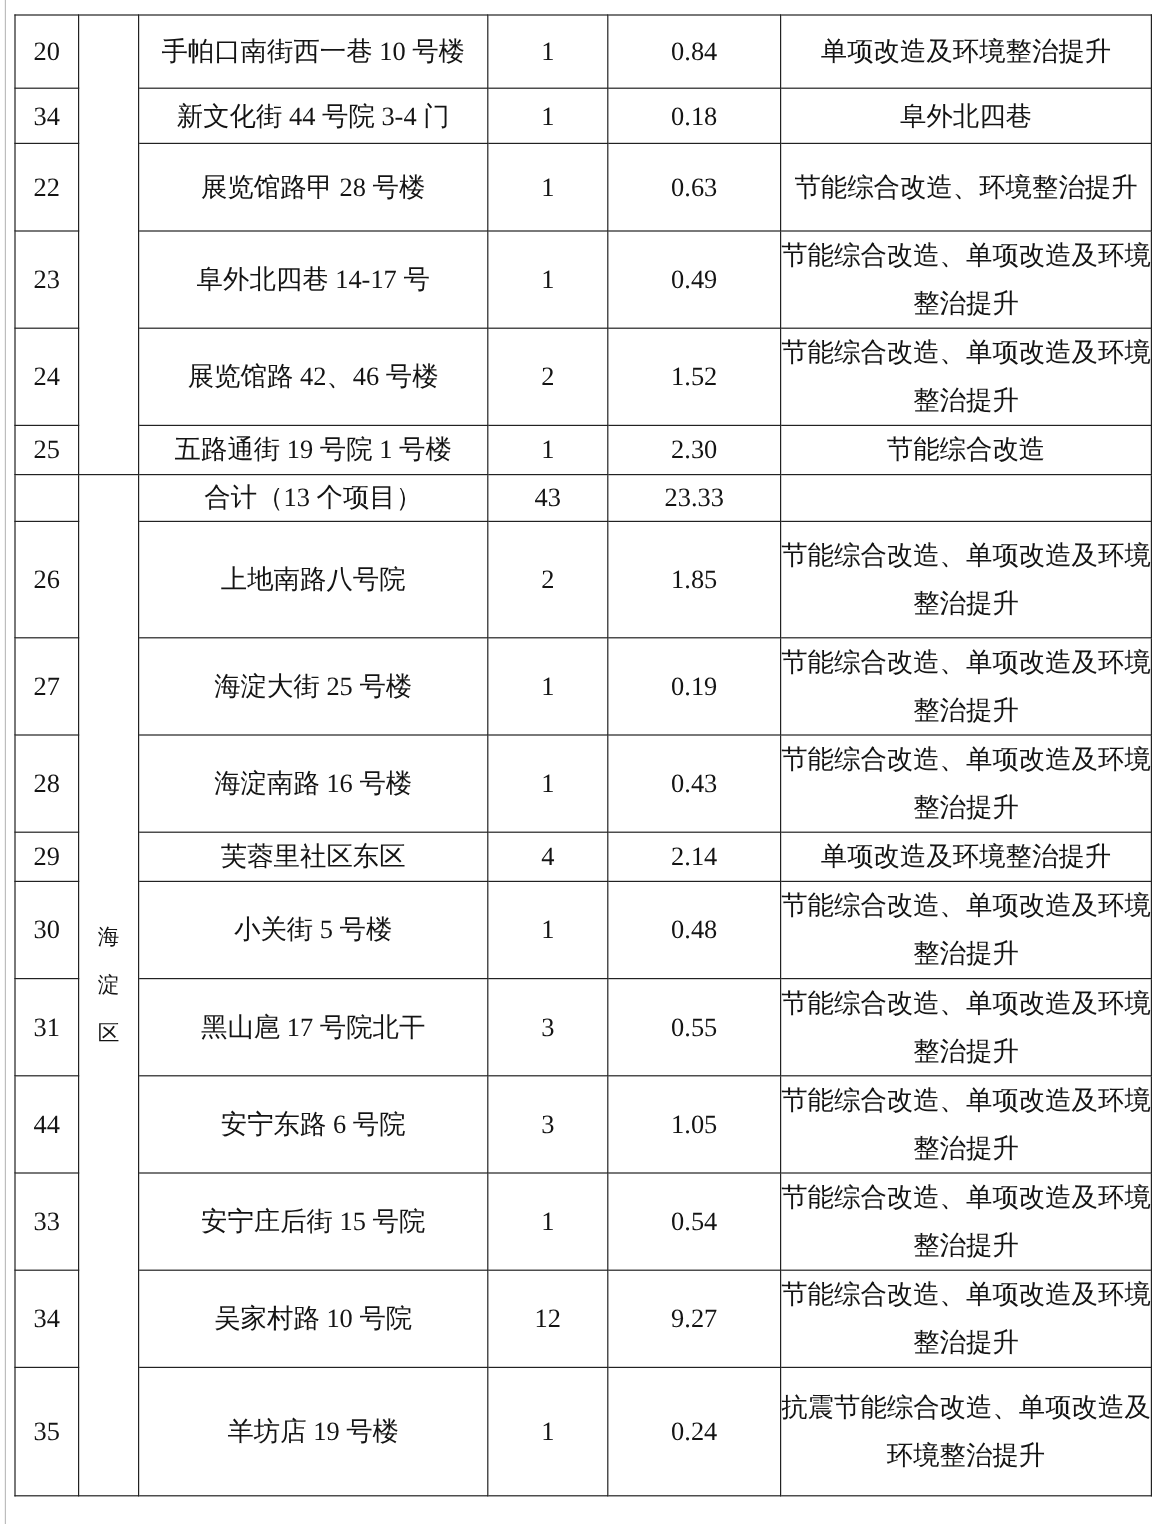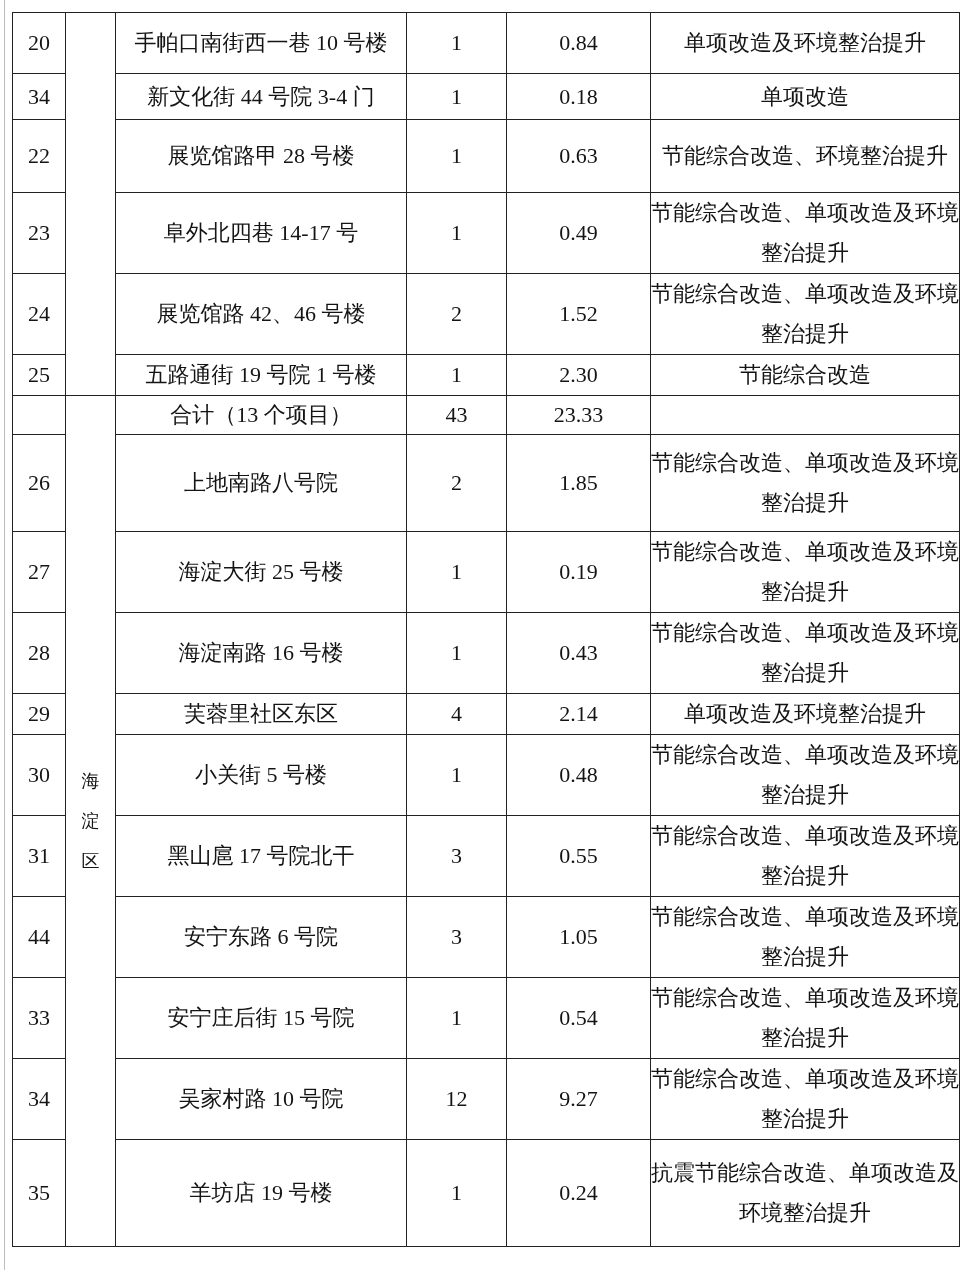--- a/index.html
+++ b/index.html
@@ -83,21 +83,21 @@
       <td>1</td>
       <td>0.84</td>
       <td class="cell-mode">单项改造及环境整治提升</td>
     </tr>
 
     <tr style="height:46px">
       <td>34</td>
       <td class="cell-name">新文化街 44 号院 3-4 门</td>
       <td>1</td>
       <td>0.18</td>
-      <td class="cell-mode">单项改造</td>
+      <td class="cell-mode">阜外北四巷</td>
     </tr>
 
     <tr style="height:73px">
       <td>22</td>
       <td class="cell-name">展览馆路甲 28 号楼</td>
       <td>1</td>
       <td>0.63</td>
       <td class="cell-mode">节能综合改造、环境整治提升</td>
     </tr>
 

